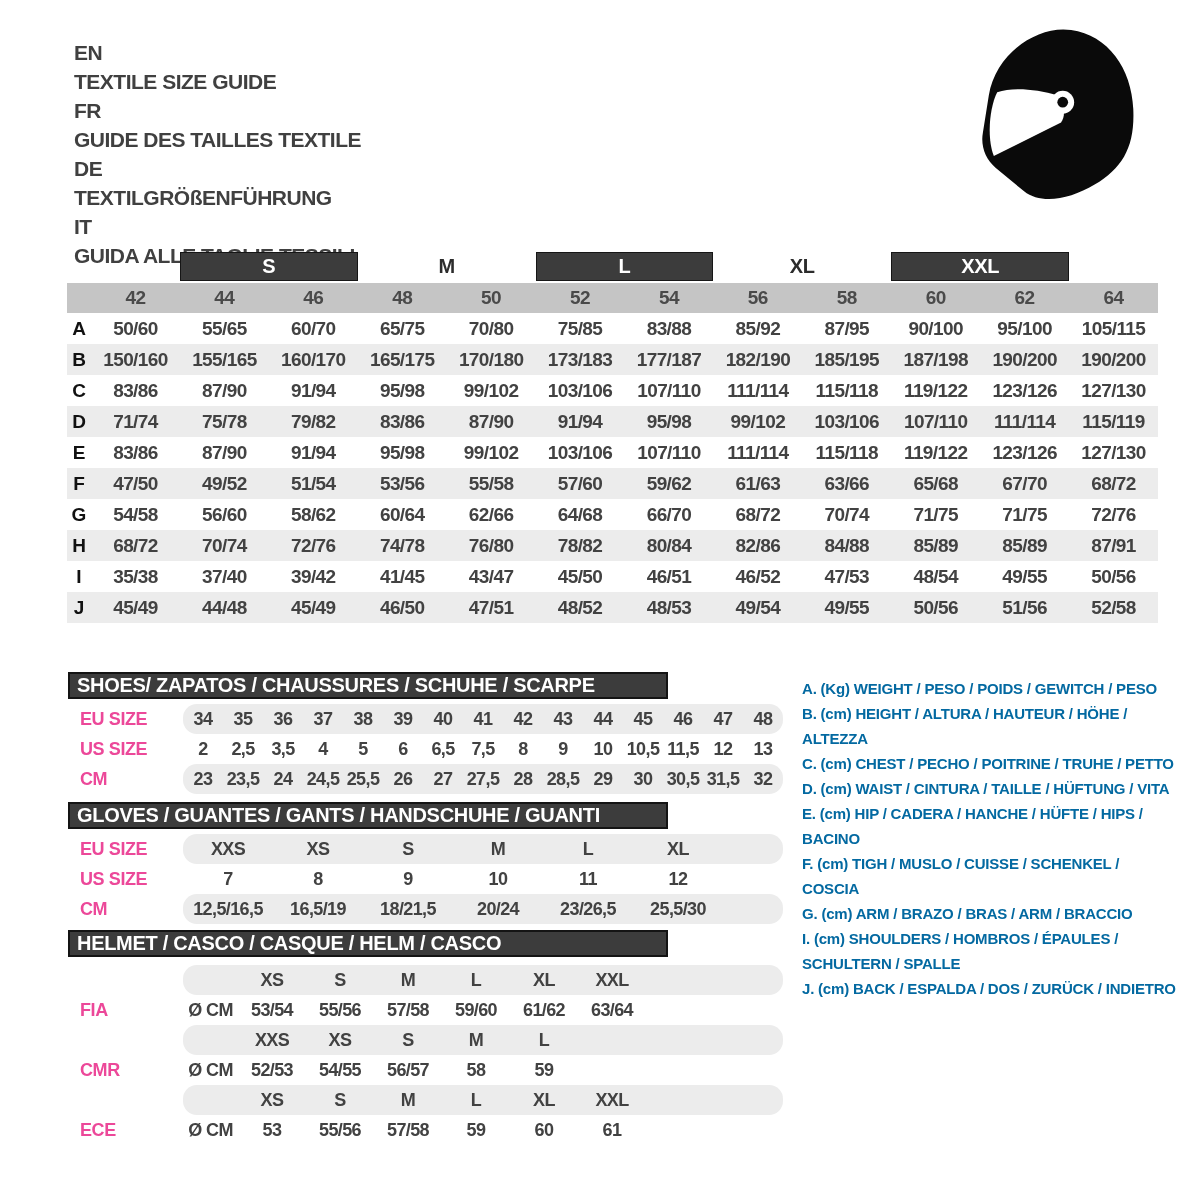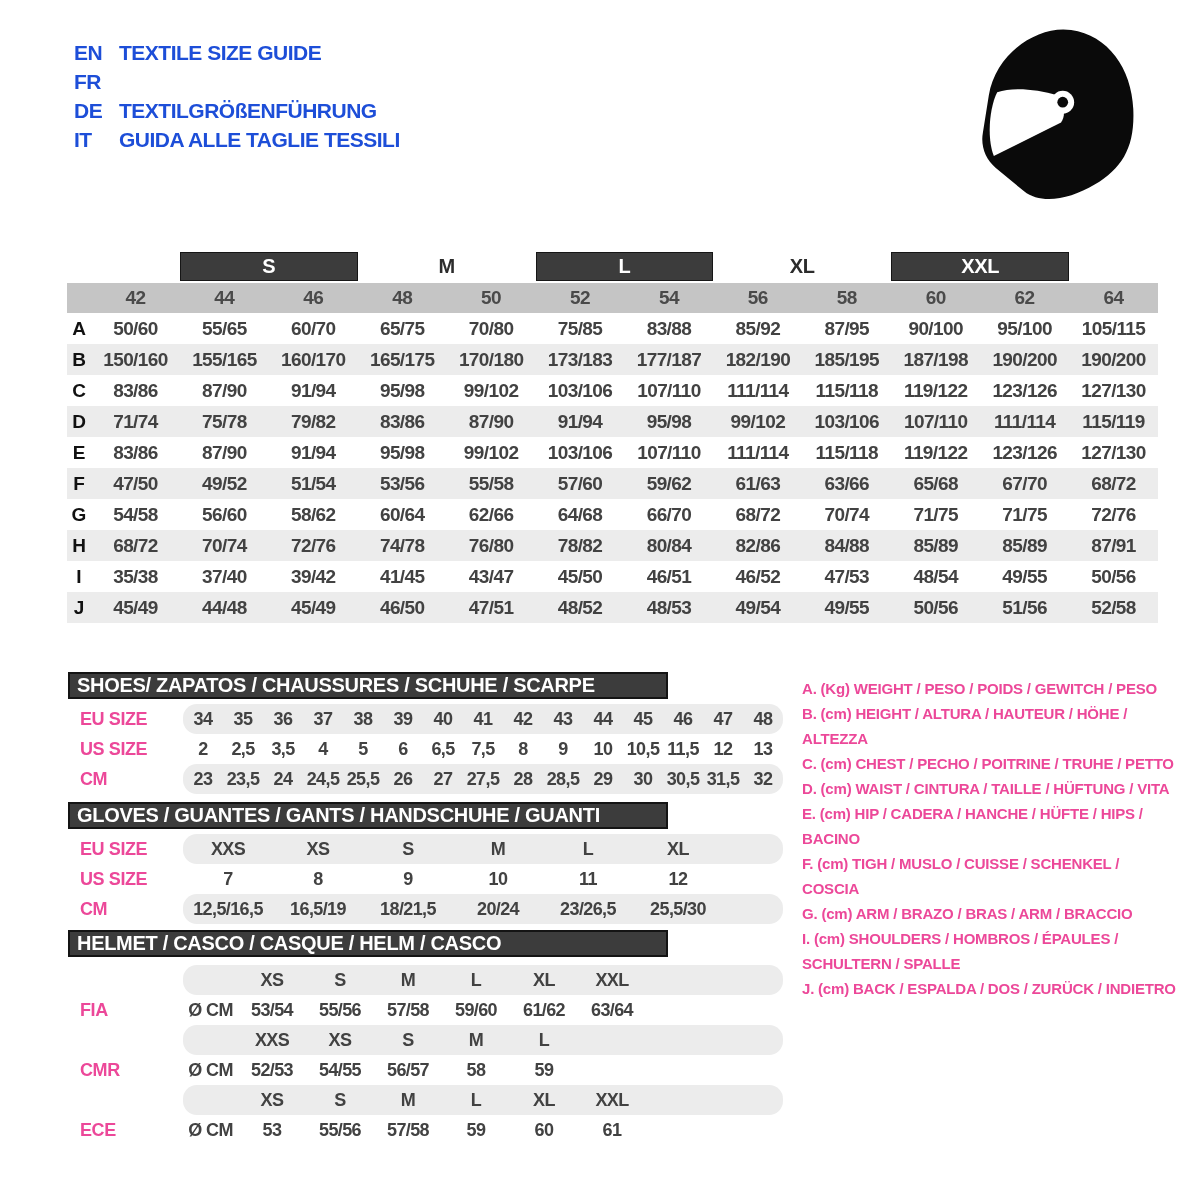--- a/index.html
+++ b/index.html
@@ -3,21 +3,21 @@
 <meta charset="utf-8">
 <style>
   html,body { margin:0; padding:0; background:#fff; }
   .page {
     position:relative; width:1200px; height:1200px; background:#ffffff;
     font-family:"Liberation Sans", sans-serif; font-weight:bold; color:#1a1a1a;
     overflow:hidden;
   }
   
   .lang-list { position:absolute; left:74px; top:38px; }
-  .lang-row { display:flex; line-height:29px; font-size:21px; letter-spacing:-0.5px; color:#1d4ed8; }
+  .lang-row { display:flex; line-height:29px; font-size:21px; letter-spacing:-0.5px; color:#404040;flex-direction:column; }
   .lang-code { width:45px; }
   
   .logo { position:absolute; left:972px; top:24px; }
   
   .main-table { position:absolute; left:67px; top:252px; width:1091px; }
   .grid13 { display:grid; grid-template-columns:24px repeat(12,1fr); }
   .band-row { height:29px; margin-bottom:2px; }
   .band, .cell, .num, .letter { display:flex; align-items:center; justify-content:center; }
   .band { grid-column:span 2; font-size:20px; letter-spacing:-0.3px; }
   .band.dark { background:#3c3c3c; color:#ffffff; border:1px solid #161616; }
@@ -41,34 +41,35 @@
   .gh  { grid-template-columns:55px repeat(6,68px) 1fr; }
   .scell { display:flex; align-items:center; justify-content:center; font-size:18px;
            color:#424242; letter-spacing:-0.6px; white-space:nowrap; }
   .title-row { display:flex; height:31px; margin-bottom:1px;flex-direction:column; }
   .sec-title { width:600px; box-sizing:border-box; background:#3c3c3c; border:2px solid #141414;
                color:#fff; display:flex; align-items:center; padding-left:7px;
                font-size:20px; letter-spacing:-0.3px; white-space:nowrap; }
   .helm-gap { margin-bottom:4px; }
   
   .legend { position:absolute; left:802px; top:676px; width:376px;
-            font-size:15px; line-height:25px; color:#ec4899; letter-spacing:-0.2px; }
+            font-size:15px; line-height:25px; color:#0369a1; letter-spacing:-0.2px; }
 </style>
 </head>
 <body>
 
 <div class="page">
 
   <div class="lang-list">
       <div class="lang-row">
         <div class="lang-code">EN</div>
         <div class="lang-label">TEXTILE SIZE GUIDE</div>
       </div>
       <div class="lang-row">
         <div class="lang-code">FR</div>
+        <div class="lang-label">GUIDE DES TAILLES TEXTILE</div>
       </div>
       <div class="lang-row">
         <div class="lang-code">DE</div>
         <div class="lang-label">TEXTILGRÖßENFÜHRUNG</div>
       </div>
       <div class="lang-row">
         <div class="lang-code">IT</div>
         <div class="lang-label">GUIDA ALLE TAGLIE TESSILI</div>
       </div>
     </div>

